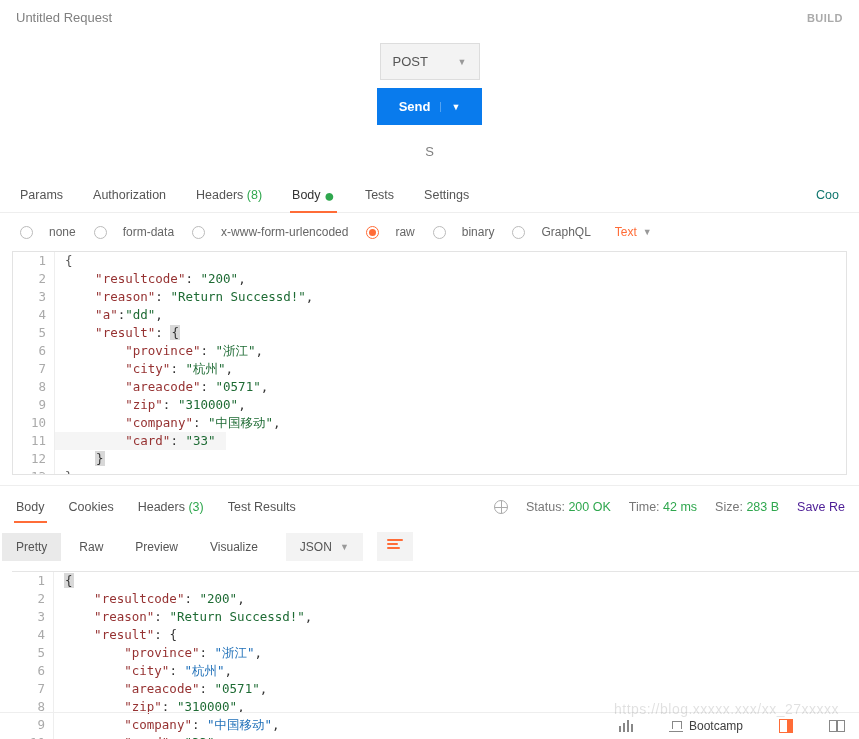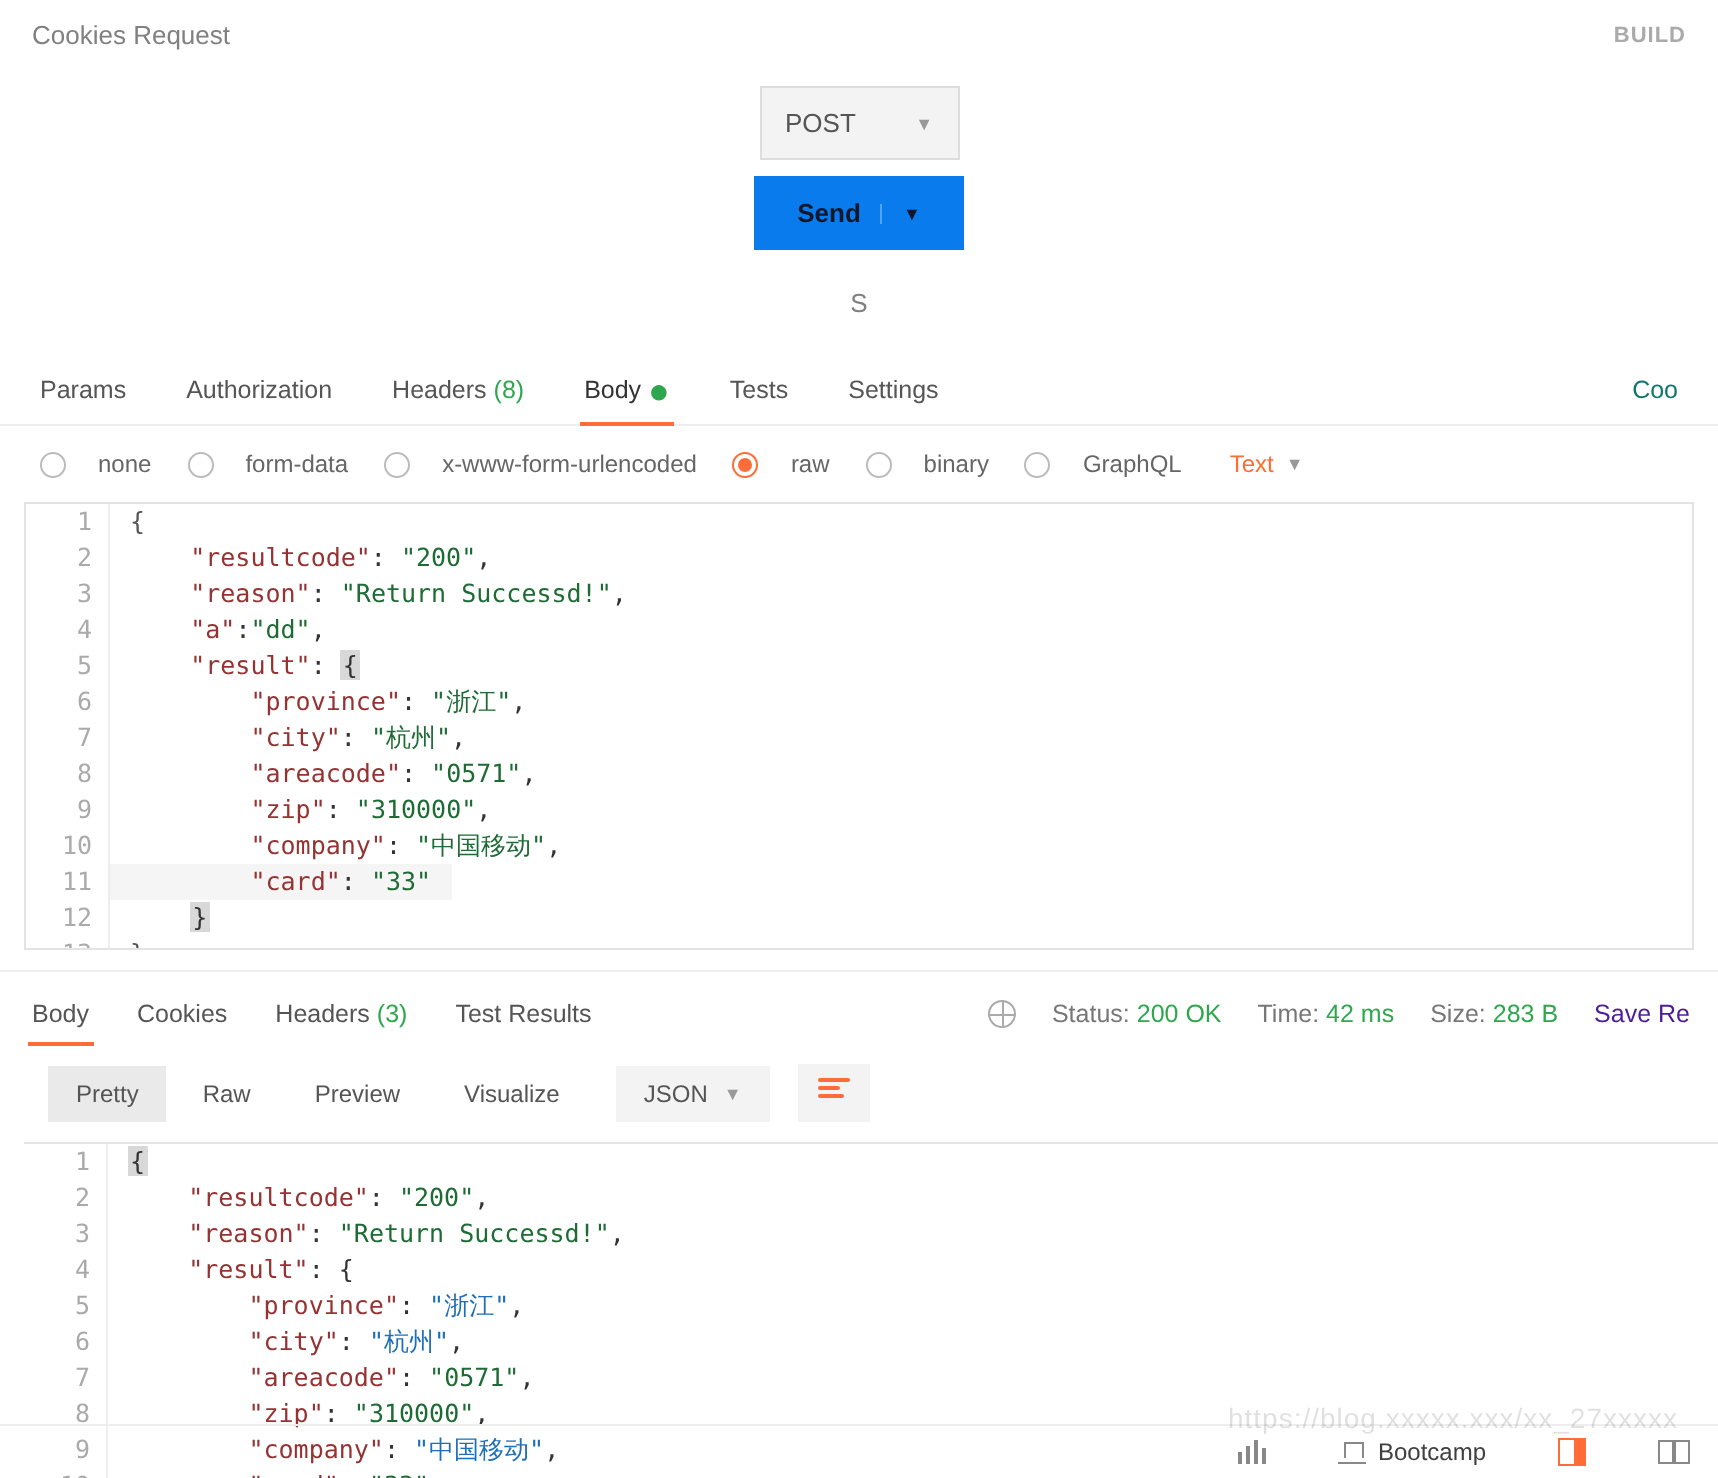--- a/index.html
+++ b/index.html
@@ -6,21 +6,21 @@
 body { font-family: -apple-system, BlinkMacSystemFont, "Segoe UI", Arial, sans-serif; font-size: 12px; color: #333; background: #fff; width: 859px; height: 739px; overflow: hidden; position: relative; }
 
 .topbar { display: flex; align-items: center; justify-content: space-between; padding: 10px 16px; }
 .topbar .title { color: #808080; font-size: 13px; }
 .topbar .build { color: #aaa; font-size: 11px; font-weight: 600; letter-spacing: 0.5px; }
 
 .url-row { display: flex; align-items: center; padding: 8px 12px; gap: 8px; flex-direction: column; }
 .method-select { display: flex; align-items: center; background: #f3f3f3; border: 1px solid #ddd; padding: 10px 12px; min-width: 100px; font-size: 13px; color: #555; justify-content: space-between; }
 .url-input { flex: 1; border: 1px solid #ddd; background: #fafafa; padding: 11px 10px; font-size: 13px; color: #666; }
 .url-host-blur { filter: blur(3px); }
-.send-btn { background: #097BED; color: #0f172a; border: none; padding: 11px 22px; font-size: 13px; font-weight: 600; display: flex; align-items: center; gap: 10px; }
+.send-btn { background: #097BED; color: #ffffff; border: none; padding: 11px 22px; font-size: 13px; font-weight: 600; display: flex; align-items: center; gap: 10px; }
 .send-caret { border-left: 1px solid rgba(255,255,255,.3); padding-left: 10px; font-size: 9px; }
 .save-clip { color: #808080; padding: 11px 6px; font-size: 13px; }
 
 .req-tabs { display: flex; gap: 26px; padding: 0 18px; border-bottom: 1px solid #eee; font-size: 12.5px; }
 .req-tab { padding: 10px 2px 10px; color: #555; cursor: pointer; position: relative; }
 .req-tab.active { color: #333; }
 .req-tab.active::after { content:""; position:absolute; left:0; right:0; bottom:-1px; height:2px; background:#FF6C37; }
 .count-green { color: #2FA74E; }
 .dot-green { color: #2FA74E; font-size: 18px; vertical-align: middle; line-height: 0; }
 .coo-cut { color: #0f766e; margin-left: auto; }
@@ -48,21 +48,21 @@
 .resp-tabs { display:flex; gap:20px; }
 .resp-tab { padding: 8px 2px; color:#555; cursor:pointer; position:relative;}
 .resp-tab.active::after { content:""; position:absolute; left:0; right:0; bottom:-1px; height:2px; background:#FF6C37; }
 .resp-meta { margin-left:auto; display:flex; gap:18px; align-items:center; color:#777; }
 .meta-v { color:#2FA74E; }
 .save-resp { color:#4c1d95; }
 .globe { width:14px; height:14px; border:1px solid #aaa; border-radius:50%; display:inline-block; position:relative;}
 .globe::before { content:""; position:absolute; left:50%; top:0; bottom:0; width:1px; background:#aaa;}
 .globe::after { content:""; position:absolute; top:50%; left:0; right:0; height:1px; background:#aaa;}
 
-.view-tabs { display:flex; align-items:center; gap:4px; padding: 10px 24px; }
+.view-tabs { display:flex; align-items:center; gap:4px; padding: 10px 2px; }
 .vbtn { background:#f3f3f3; border:none; padding:7px 14px; color:#555; font-size:12px; cursor:pointer;}
 .vbtn.plain { background:transparent; }
 .vbtn.active { background:#eaeaea; }
 .json-sel { background:#f3f3f3; padding:7px 14px; color:#555; font-size:12px; display:flex; align-items:center; gap:8px; margin-left:10px;}
 .wrap-btn { background:#f3f3f3; padding:7px 10px; margin-left:10px; }
 .wrap-icon { display:inline-block; width:16px; height:12px; }
 .wrap-icon span { display:block; height:2px; background:#FF6C37; margin-bottom:2px; border-radius:1px;}
 .wrap-icon span:nth-child(2){width:70%;}
 .wrap-icon span:nth-child(3){width:85%;}
 
@@ -83,21 +83,21 @@
 .syncbars { display:inline-flex; gap:2px; align-items:flex-end; height:12px;}
 .syncbars span{width:2px;background:#888;}
 .syncbars span:nth-child(1){height:6px;} .syncbars span:nth-child(2){height:9px;} .syncbars span:nth-child(3){height:12px;} .syncbars span:nth-child(4){height:8px;}
 
 .wm { position:absolute; right:20px; bottom:22px; color:rgba(0,0,0,0.12); font-size:14px; letter-spacing:0.5px; pointer-events:none;}
 </style>
 </head>
 <body>
 
 <div class="topbar">
-  <div class="title">Cookies Request</div>
+  <div class="title">Untitled Request</div>
   <div class="build">BUILD</div>
 </div>
 
 <div class="url-row">
   <div class="method-select">
     <span>POST</span>
     <span class="tri">▼</span>
   </div>
   <button class="send-btn">
     <span>Send</span>

